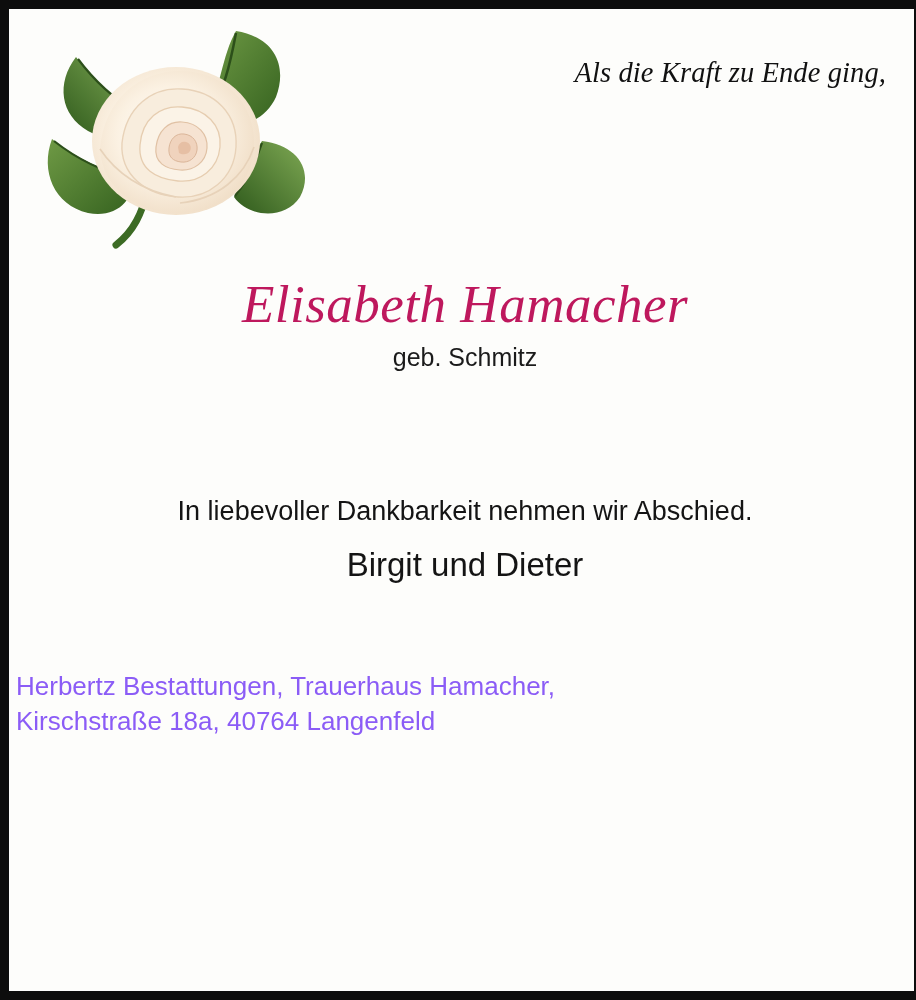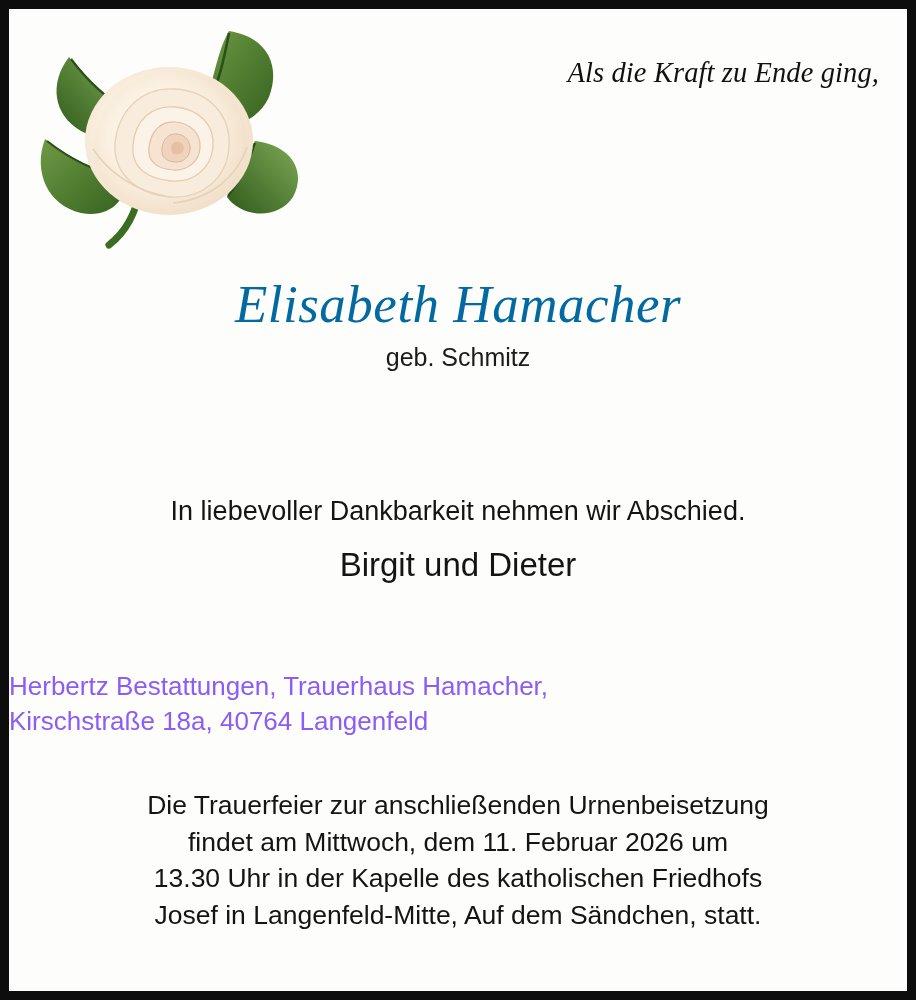--- a/index.html
+++ b/index.html
@@ -22,20 +22,21 @@
     background: #fdfdfb;
     border: 9px solid #0d0d0d;
     padding: 0;
   }
   .inner {
     position: relative;
     width: 100%;
     height: 100%;
     box-sizing: border-box;
     background: #fdfdfb;
+    margin-left: 7px;
   }
 
   
   .rose {
     position: absolute;
     left: 14px;
     top: 12px;
     width: 290px;
     height: 235px;
   }
@@ -62,21 +63,21 @@
     left: 0;
     right: 0;
     top: 268px;
     text-align: center;
   }
   .deceased-name {
     font-style: italic;
     font-size: 53px;
     line-height: 1.05;
     letter-spacing: 0.5px;
-    color: #0369a1;
+    color: #be185d;
   }
   .born-name {
     margin-top: 10px;
     font-family: "Liberation Sans", sans-serif;
     font-size: 25px;
     color: #1b1b1b;
   }
   .dates {
     margin-top: 14px;
     font-family: "Liberation Sans", sans-serif;
@@ -196,21 +197,15 @@
 
     <div class="farewell">In liebevoller Dankbarkeit nehmen wir Abschied.</div>
 
     <div class="mourners">Birgit und Dieter</div>
 
     <div class="funeral-home">
       <div>Herbertz Bestattungen, Trauerhaus Hamacher,</div>
       <div>Kirschstraße 18a, 40764 Langenfeld</div>
     </div>
 
-    <div class="ceremony">
-      <div>Die Trauerfeier zur anschließenden Urnenbeisetzung</div>
-      <div>findet am Mittwoch, dem 11. Februar 2026 um</div>
-      <div>13.30 Uhr in der Kapelle des katholischen Friedhofs</div>
-      <div>Josef in Langenfeld-Mitte, Auf dem Sändchen, statt.</div>
-    </div>
 
   </div>
 </div>
 
 </body></html>

